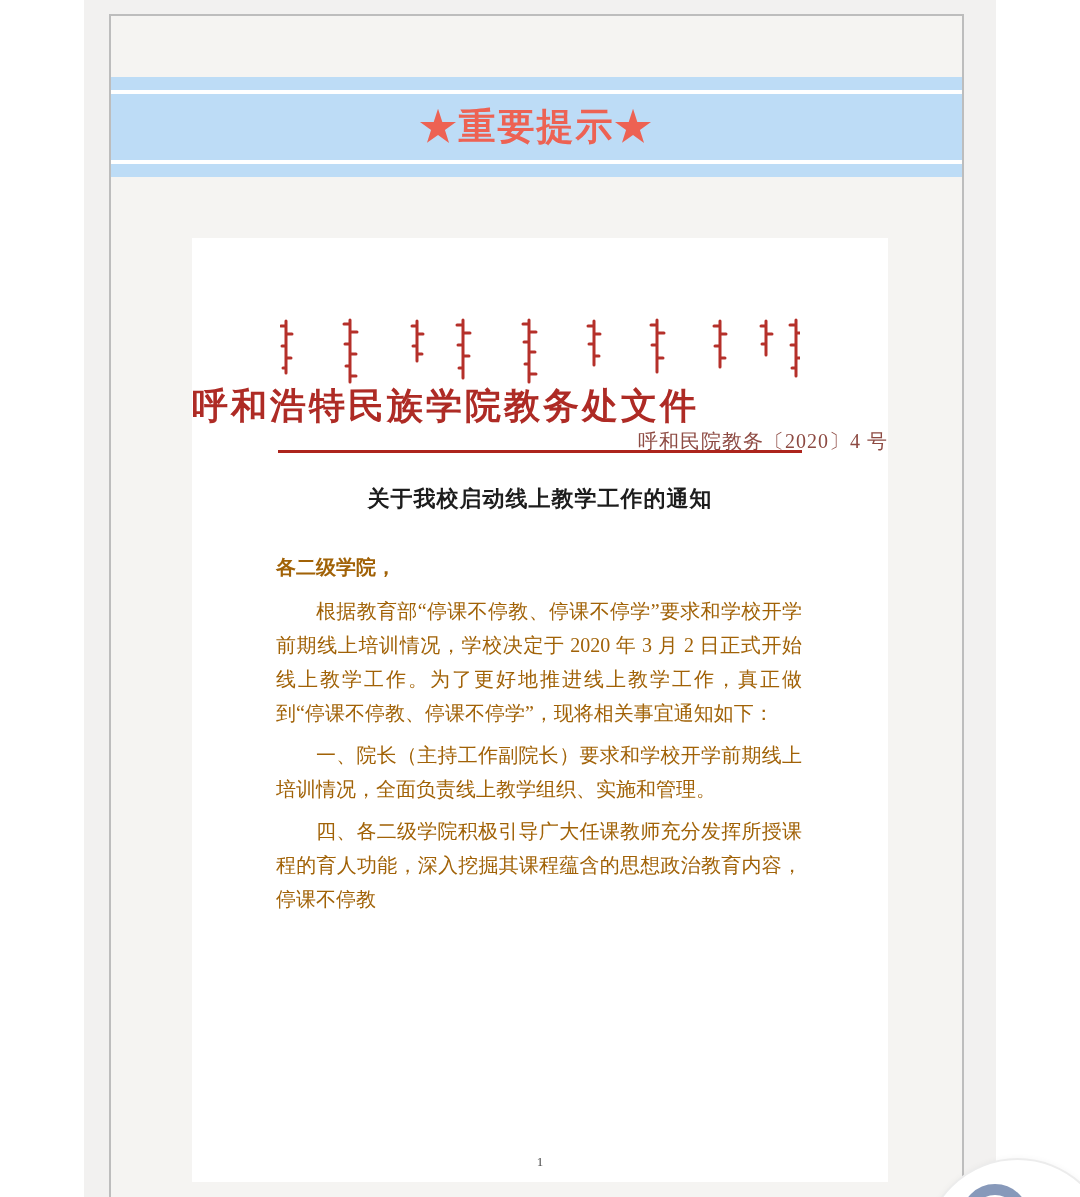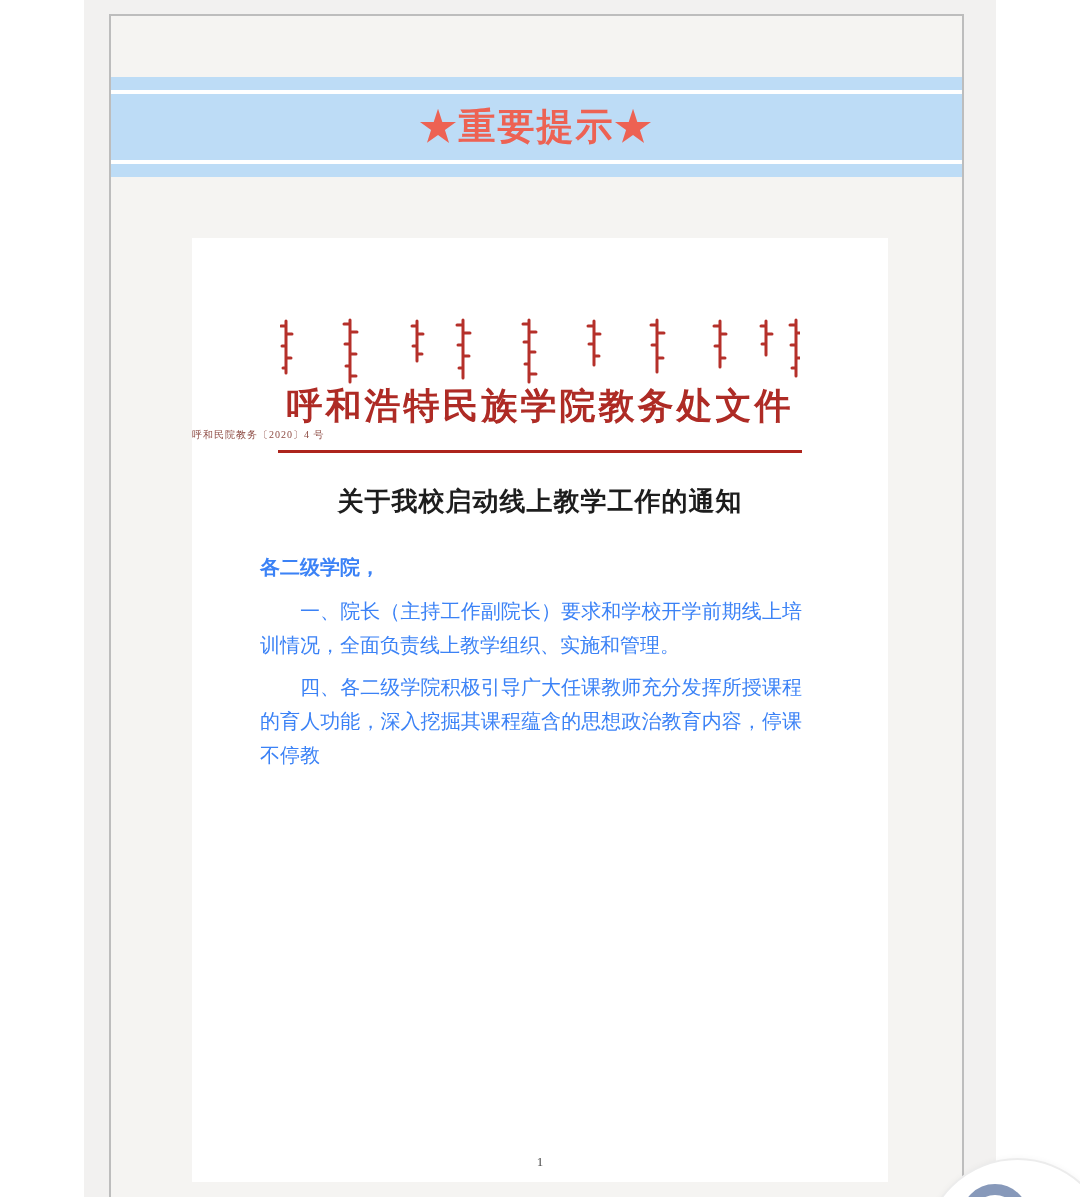--- a/index.html
+++ b/index.html
@@ -37,41 +37,40 @@
   }
 
   
   .paper {
     position: absolute; left: 81px; top: 222px; width: 696px; height: 944px;
     background: #ffffff;
   }
   .mongolian { position: absolute; left: 88px; top: 80px; }
   .org-title {
     position: absolute; top: 144px; left: 0; width: 100%;
-    text-align: center;
     font-size: 36px; font-weight: bold; color: #ae2b25; letter-spacing: 3px;
     white-space: nowrap;
   }
   .doc-number {
     position: absolute; top: 190px; left: 0; width: 100%;
-    text-align: left;
-    font-size: 10px; color: #8d4a42; letter-spacing: 1px;
+    text-align: right;
+    font-size: 20px; color: #8d4a42; letter-spacing: 1px;
   }
   .red-rule {
     position: absolute; top: 212px; left: 86px; right: 86px; height: 3px;
     background: #ad241d;
   }
   .doc-title {
     position: absolute; top: 246px; left: 0; width: 100%; margin: 0;
     text-align: center;
-    font-size: 26px; font-weight: bold; color: #1d1d1d; letter-spacing: 1px;
+    font-size: 22px; font-weight: bold; color: #1d1d1d; letter-spacing: 1px;
   }
   .doc-body {
-    position: absolute; top: 312px; left: 68px; right: 86px;
-    font-size: 20px; line-height: 34px; color: #3b82f6;
+    position: absolute; top: 312px; left: 84px; right: 86px;
+    font-size: 20px; line-height: 34px; color: #a16207;
     text-align: justify;
   }
   .doc-body p { margin: 0 0 8px 0; }
   .salutation { font-weight: bold; margin-bottom: 10px !important; }
   .para { text-indent: 2em; }
   .page-num {
     position: absolute; bottom: 12px; left: 0; width: 100%;
     text-align: center; font-size: 13px; color: #4a4a4a;
   }
 
@@ -123,20 +122,21 @@
       </svg>
 
       <div class="org-title">呼和浩特民族学院教务处文件</div>
       <div class="doc-number">呼和民院教务〔2020〕4 号</div>
       <div class="red-rule"></div>
 
       <h1 class="doc-title">关于我校启动线上教学工作的通知</h1>
 
       <div class="doc-body">
         <p class="salutation">各二级学院，</p>
+        <p class="para">根据教育部“停课不停教、停课不停学”要求和学校开学前期线上培训情况，学校决定于 2020 年 3 月 2 日正式开始线上教学工作。为了更好地推进线上教学工作，真正做到“停课不停教、停课不停学”，现将相关事宜通知如下：</p>
         <p class="para">一、院长（主持工作副院长）要求和学校开学前期线上培训情况，全面负责线上教学组织、实施和管理。</p>
         <p class="para">四、各二级学院积极引导广大任课教师充分发挥所授课程的育人功能，深入挖掘其课程蕴含的思想政治教育内容，停课不停教</p>
       </div>
 
       <div class="page-num">1</div>
     </div>
   </div>
 
   <div class="fab">
     <div class="fab-inner"></div>

